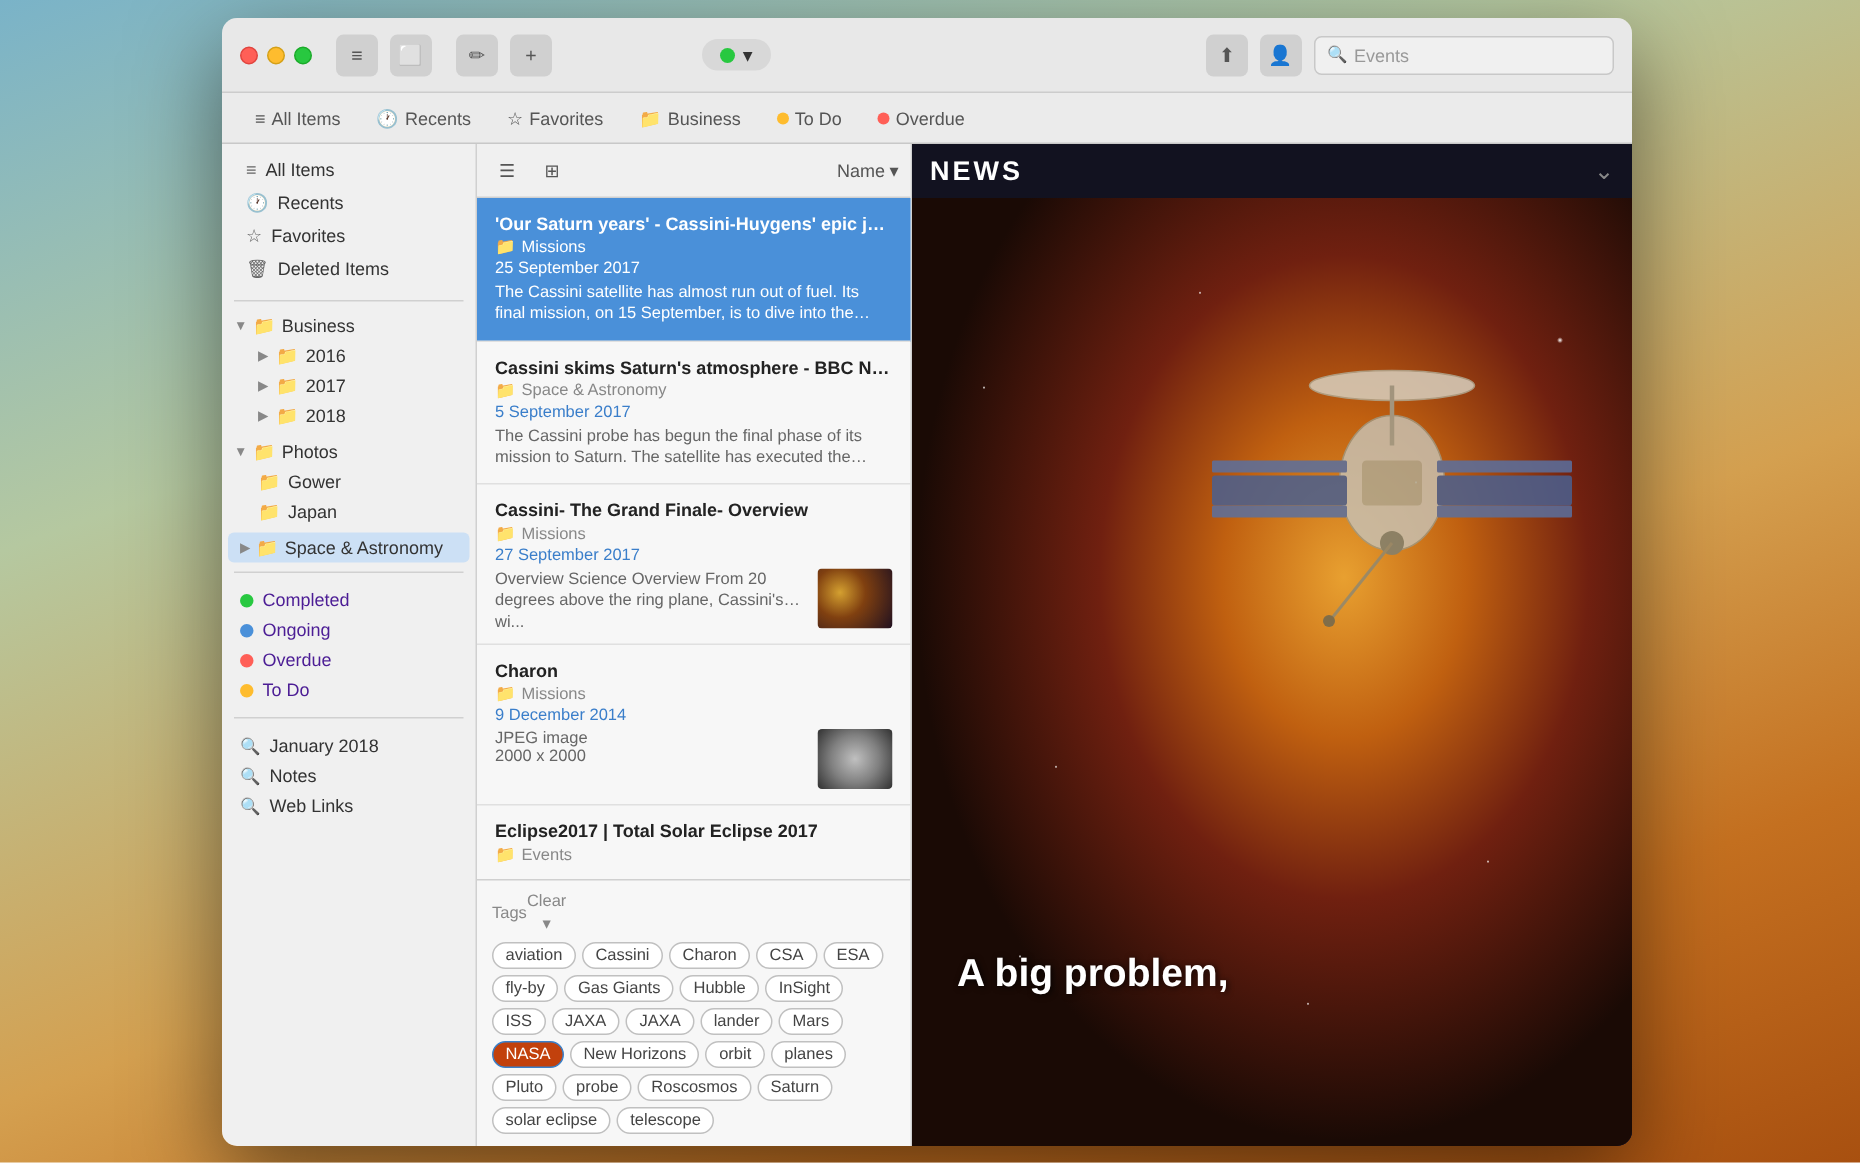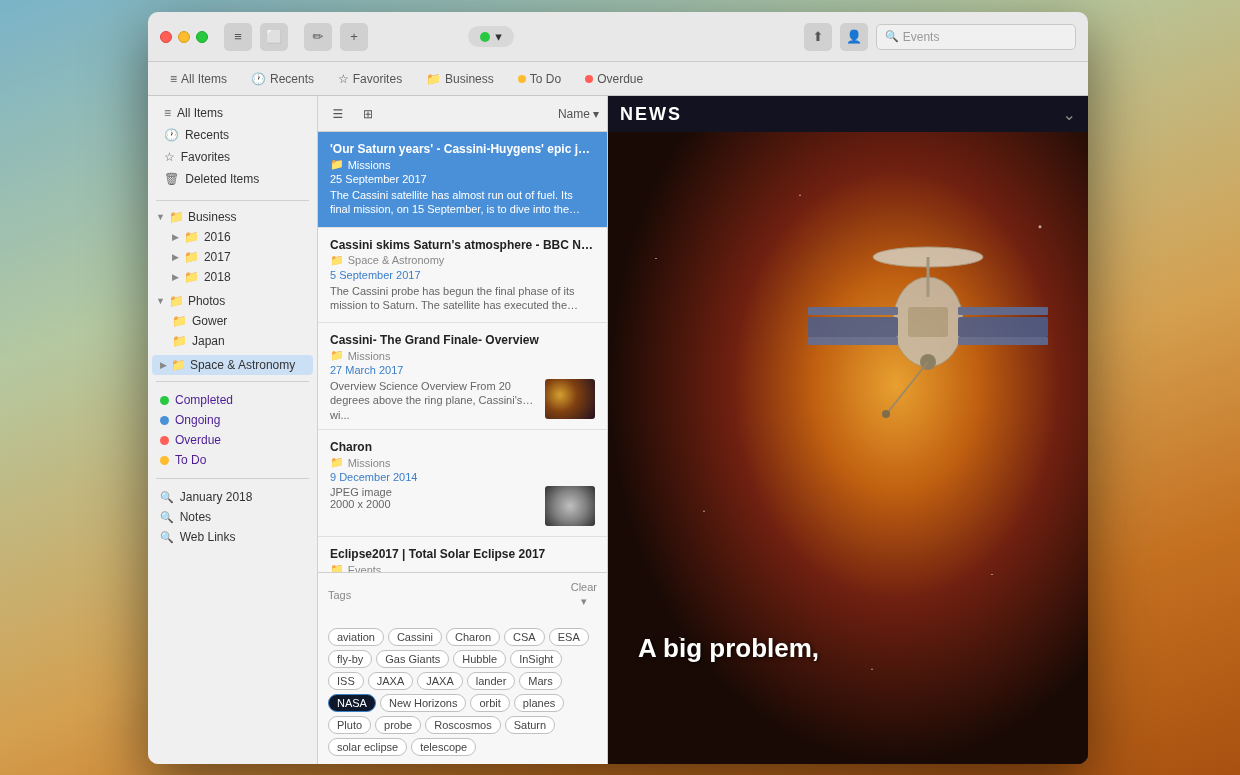--- a/index.html
+++ b/index.html
@@ -295,38 +295,38 @@
     }
 
     
     .tags-area {
       border-top: 1px solid #d0d0d0;
       padding: 8px 10px;
       flex-shrink: 0;
       background: #f7f7f7;
     }
     .tags-header {
-      display: flex; align-items: center; justify-content: space-between;
-      margin-bottom: 20px;
+      display: flex; align-items: center; justify-content: flex-start;
+      margin-bottom: 6px;
     }
     .tags-label { font-size: 11px; color: #888; font-weight: 500; }
     .tags-clear { font-size: 11px; color: #888; cursor: pointer; display: flex; align-items: center; gap: 2px; flex-direction: column; }
     .tags-wrap {
       display: flex; flex-wrap: wrap; gap: 4px;
     }
     .tag-chip {
       padding: 2px 8px;
       border-radius: 10px;
       border: 1px solid #c0c0c0;
       background: #fff;
       font-size: 11px; color: #444;
       cursor: pointer;
     }
     .tag-chip.active {
-      background: #0f172a;
+      background: #c2410c;
       color: #fff;
       border-color: #3a80c9;
     }
 
     
     .detail-panel {
       flex: 1;
       background: #1a1a2e;
       display: flex;
       flex-direction: column;
@@ -595,21 +595,21 @@
           <div class="list-item-date">5 September 2017</div>
           <div class="list-item-desc">The Cassini probe has begun the final phase of its mission to Saturn. The satellite has executed the first...</div>
         </div>
 
         <div class="list-item">
           <div class="list-item-title">Cassini- The Grand Finale- Overview</div>
           <div class="list-item-folder">
             <span>📁</span>
             <span>Missions</span>
           </div>
-          <div class="list-item-date">27 March 2017</div>
+          <div class="list-item-date">27 September 2017</div>
           <div class="list-item-row">
             <div class="list-item-desc" style="flex:1;">Overview Science Overview From 20 degrees above the ring plane, Cassini's wi...</div>
             <div class="list-item-thumb">
               <div class="list-item-thumb-img"></div>
             </div>
           </div>
         </div>
 
         <div class="list-item">
           <div class="list-item-title">Charon</div>

